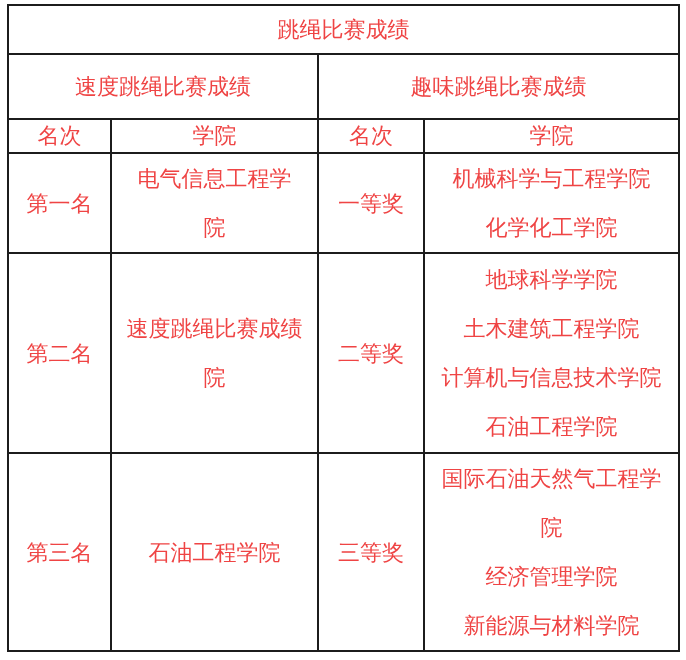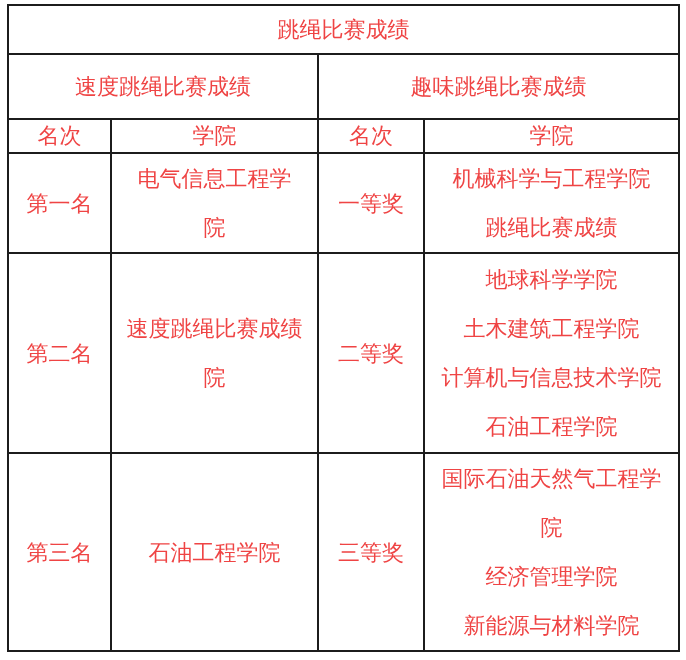--- a/index.html
+++ b/index.html
@@ -61,21 +61,21 @@
       <td>学院</td>
       <td>名次</td>
       <td>学院</td>
     </tr>
     <tr class="data-row-1">
       <td>第一名</td>
       <td>电气信息工程学
 院</td>
       <td>一等奖</td>
       <td>机械科学与工程学院
-跳绳比赛成绩</td>
+化学化工学院</td>
     </tr>
     <tr class="data-row-2">
       <td>第二名</td>
       <td>速度跳绳比赛成绩
 院</td>
       <td>二等奖</td>
       <td>地球科学学院
 土木建筑工程学院
 计算机与信息技术学院
 石油工程学院</td>

